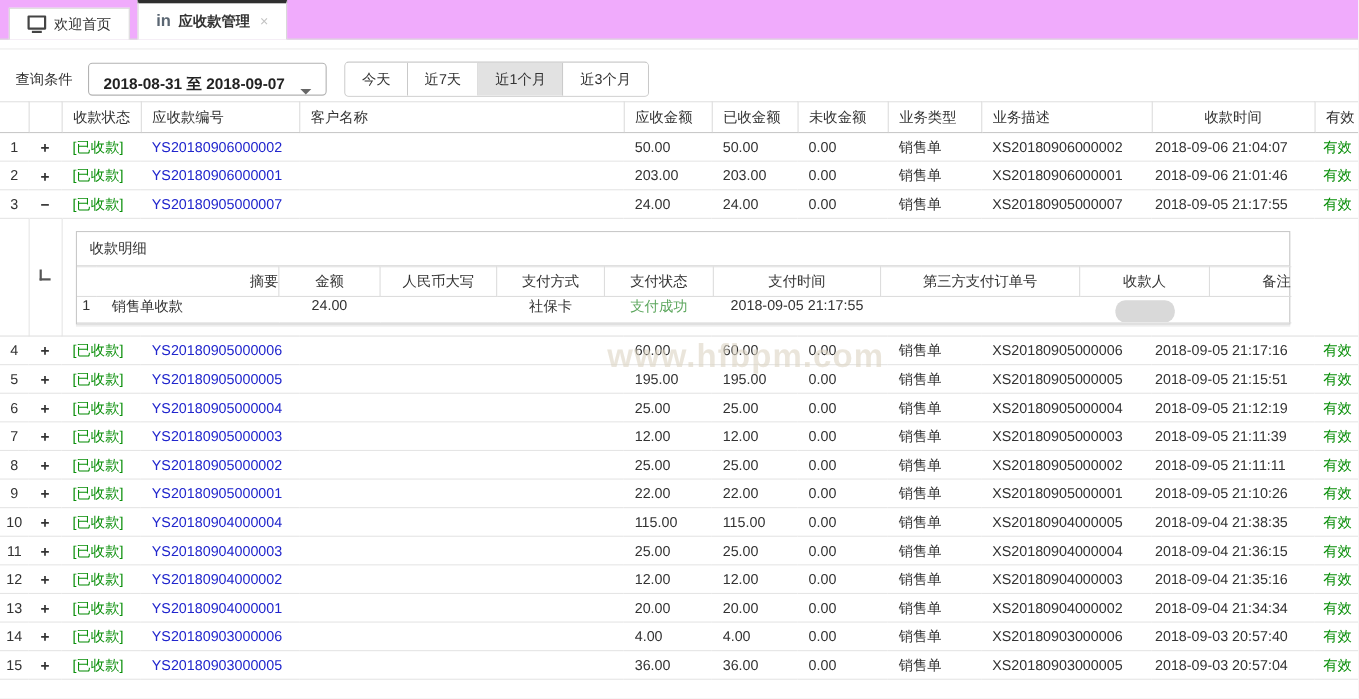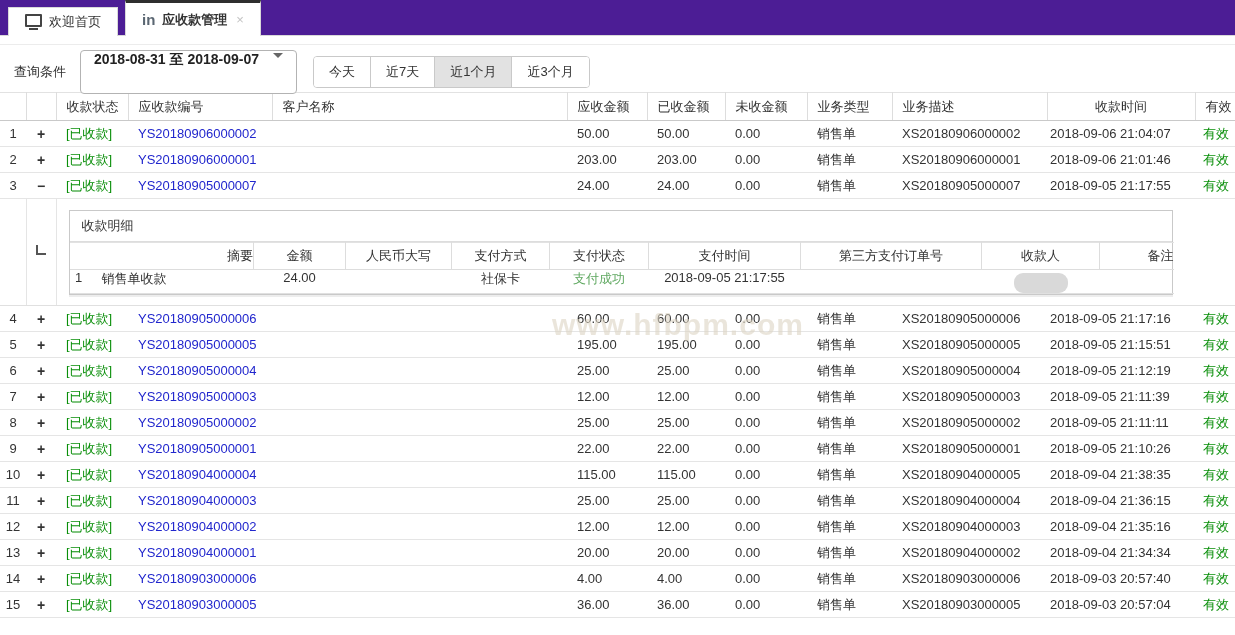--- a/index.html
+++ b/index.html
@@ -1,36 +1,36 @@
 <!DOCTYPE html>
 <html style="--link: #2126cd; --green: #0a8f0a; --paygreen: #5fa860; --tabbar: #2f2f2f;"><head>
 <meta charset="utf-8">
 <style>
   html,body{margin:0;padding:0;background:#f2f2f2;}
   .page{position:relative;width:1235px;height:635px;background:#fff;overflow:hidden;
         font-family:"Liberation Sans","DejaVu Sans",sans-serif;font-size:13px;color:#333;}
 
   
   .tabbar{height:36px;border-bottom:1px solid #d9d9d9;display:flex;align-items:flex-end;
-          padding-left:8px;background:#4c1d95;box-sizing:border-box;}
+          padding-left:8px;background:#f0abfc;box-sizing:border-box;}
   .tab{height:28px;display:flex;align-items:center;gap:7px;padding:0 16px;
        border:1px solid #d9d9d9;border-bottom:none;margin-right:7px;position:relative;top:1px;
        background:#fff;white-space:nowrap;cursor:pointer;}
   .tab.active{height:33px;border-top:3px solid var(--tabbar,#2f2f2f);font-weight:bold;z-index:2;}
   .monitor-icon{display:inline-block;}
   .m-screen{display:block;width:13px;height:9px;border:2px solid #444;border-radius:1px;box-sizing:content-box;}
   .m-base{display:block;width:9px;height:2px;background:#444;margin:1px auto 0;}
   .in-icon{font-weight:bold;color:#5a6672;font-size:15px;}
   .close{color:#c3c3c3;font-size:13px;margin-left:2px;font-weight:normal;cursor:pointer;}
 
   
   .content{border-top:1px solid #ececec;margin-top:8px;}
   .filterbar{display:flex;align-items:center;padding:11px 0 0 14px;height:32px;}
   .flabel{margin-right:14px;}
-  .datebox{height:44px;border:1px solid #b3b3b3;border-radius:4px;display:flex;align-items:flex-start;
+  .datebox{height:30px;border:1px solid #b3b3b3;border-radius:4px;display:flex;align-items:flex-end;
            padding:0 13px;font-weight:bold;font-size:14px;color:#222;gap:14px;margin-right:16px;
            box-sizing:border-box;cursor:pointer;background:#fff;}
   .caret{width:0;height:0;border-left:5px solid transparent;border-right:5px solid transparent;
          border-top:5px solid #666;margin-top:2px;}
   .seg{display:flex;height:32px;border:1px solid #c9c9c9;border-radius:4px;overflow:hidden;box-sizing:border-box;justify-content:center;}
   .qbtn{padding:0 15px;display:flex;align-items:center;border-right:1px solid #c9c9c9;background:#fff;
         color:#333;cursor:pointer;white-space:nowrap;}
   .qbtn:last-child{border-right:none;}
   .qbtn.active{background:#e2e2e2;}
 

